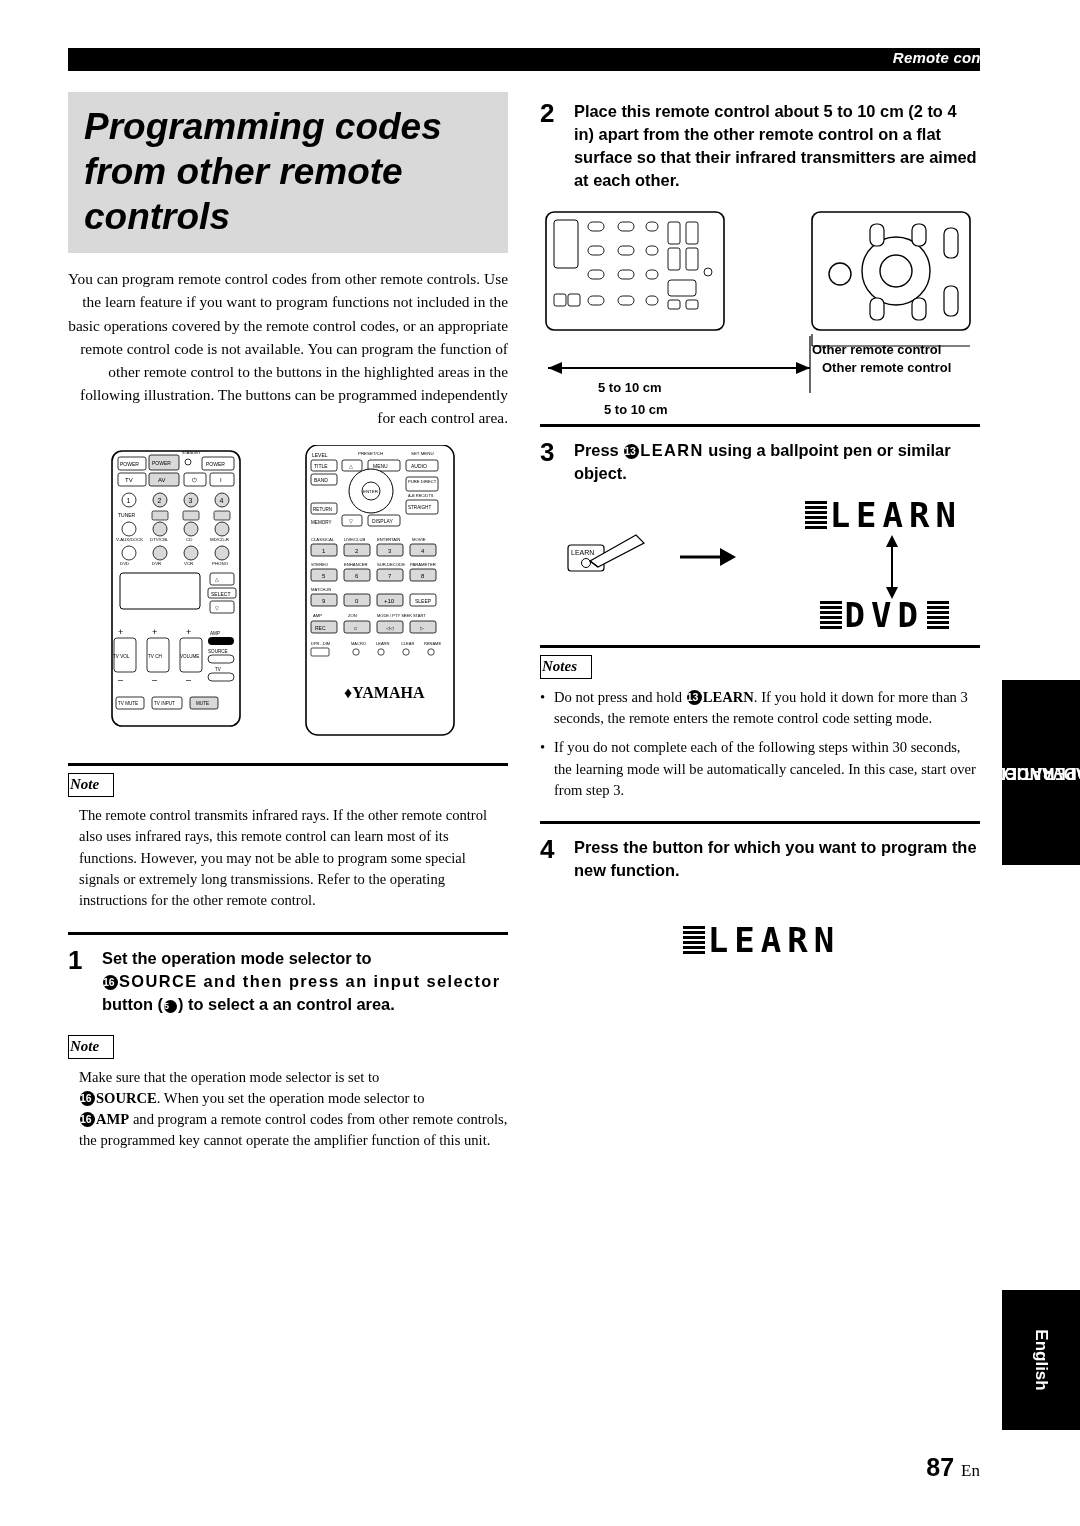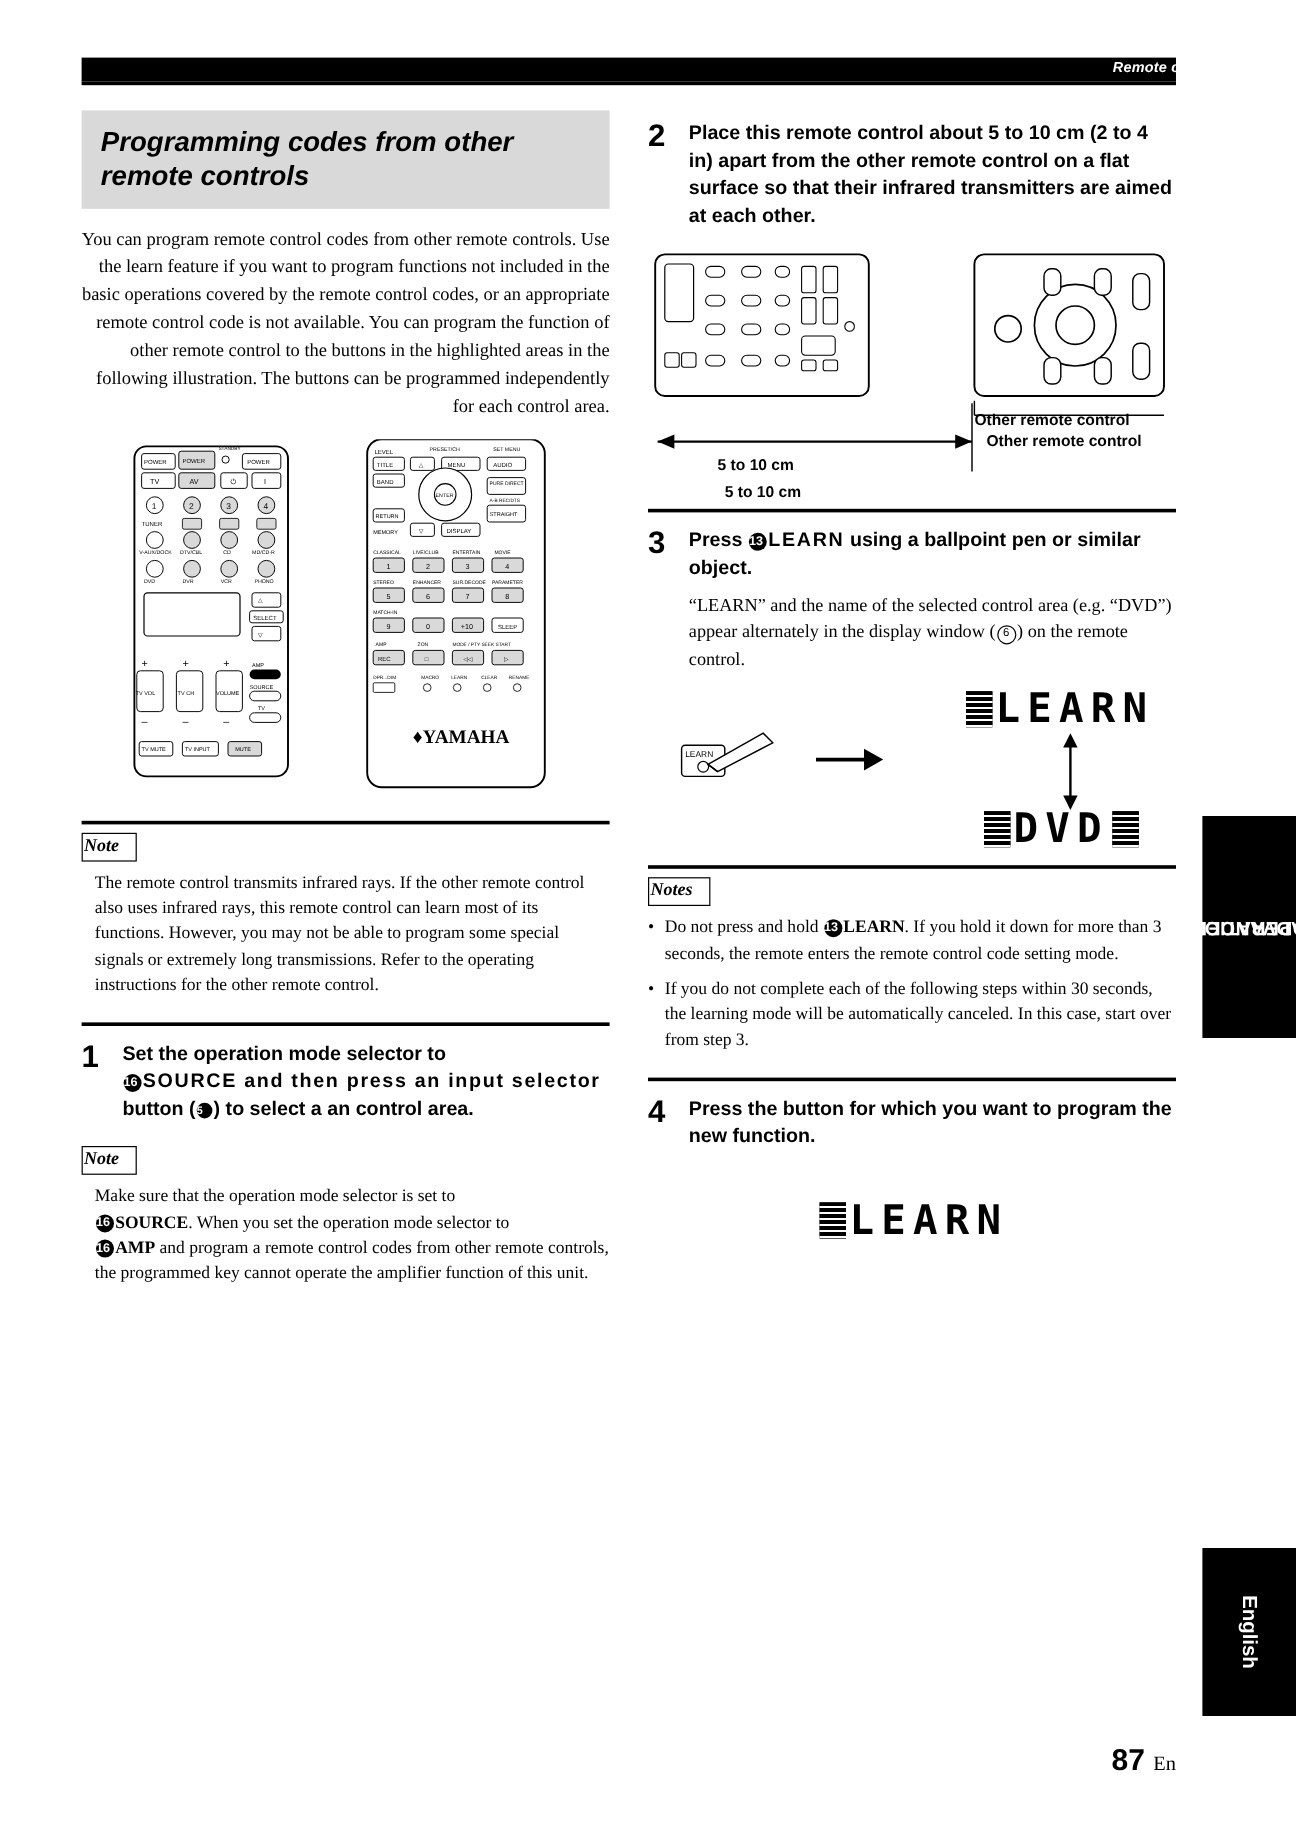--- a/index.html
+++ b/index.html
@@ -14,21 +14,21 @@
   .page { position:absolute; inset:0; }
 
   
   .hdr-bar {
     position:absolute; left:68px; top:48px; width:912px; height:20px;
     background:#000;
   }
   .hdr-text {
     position:absolute; right:10px; top:49px;
     color:#fff; font-family:"Liberation Sans", sans-serif;
-    font-weight:bold; font-style:italic; font-size:12px;
+    font-weight:bold; font-style:italic; font-size:15px;
     letter-spacing:0.2px;
     text-align:right;
   }
   .hdr-underline {
     position:absolute; left:68px; top:68px; width:912px; height:3px; background:#000;
   }
 
   
   .col-left  { position:absolute; left:68px;  top:92px;  width:440px; }
   .col-right { position:absolute; left:540px; top:92px;  width:440px; }
@@ -36,21 +36,21 @@
   
   .title-block {
     background:#d9d9d9;
     padding:12px 10px 14px 16px;
     width:440px; box-sizing:border-box;
   }
   .title-block h1 {
     margin:0;
     font-family:"Liberation Sans", sans-serif;
     font-weight:bold; font-style:italic;
-    font-size:23px; line-height:1.22; color:#000;
+    font-size:37px; line-height:1.22; color:#000;
   }
 
   p.body {
     font-family:"Liberation Serif", serif;
     font-size:15.4px; line-height:1.50; margin:14px 0 0 0; text-align:right;
   }
 
   
   .note-wrap { margin-top:18px; }
   .note-line-top { height:3px; background:#000; width:100%; }
@@ -473,23 +473,20 @@
 
     <div class="step-rule" style="margin-top:16px;"></div>
     <div class="step">
       <div class="step-num">3</div>
       <div class="step-txt">
         <span>Press</span>
         <span class="circnum">13</span><span class="spaced">LEARN</span>
         <span>using a ballpoint pen or similar object.</span>
       </div>
     </div>
-    <div class="step-sub">
-      <span>“LEARN” and the name of the selected control area (e.g. “DVD”) appear alternately in the display window (</span><span class="circ-open">6</span><span>) on the remote control.</span>
-    </div>
 
     <div style="position:relative; height:150px; margin-top:10px;">
       <div style="position:absolute; right:18px; top:0;">
         <span class="lcd-blk"></span><span class="lcd">LEARN</span>
       </div>
       <div style="position:absolute; right:28px; top:100px;">
         <span class="lcd-blk"></span><span class="lcd">DVD</span><span class="lcd-blk"></span>
       </div>
       <svg width="440" height="150" viewBox="0 0 440 150" style="position:absolute; left:0; top:0;">
 

